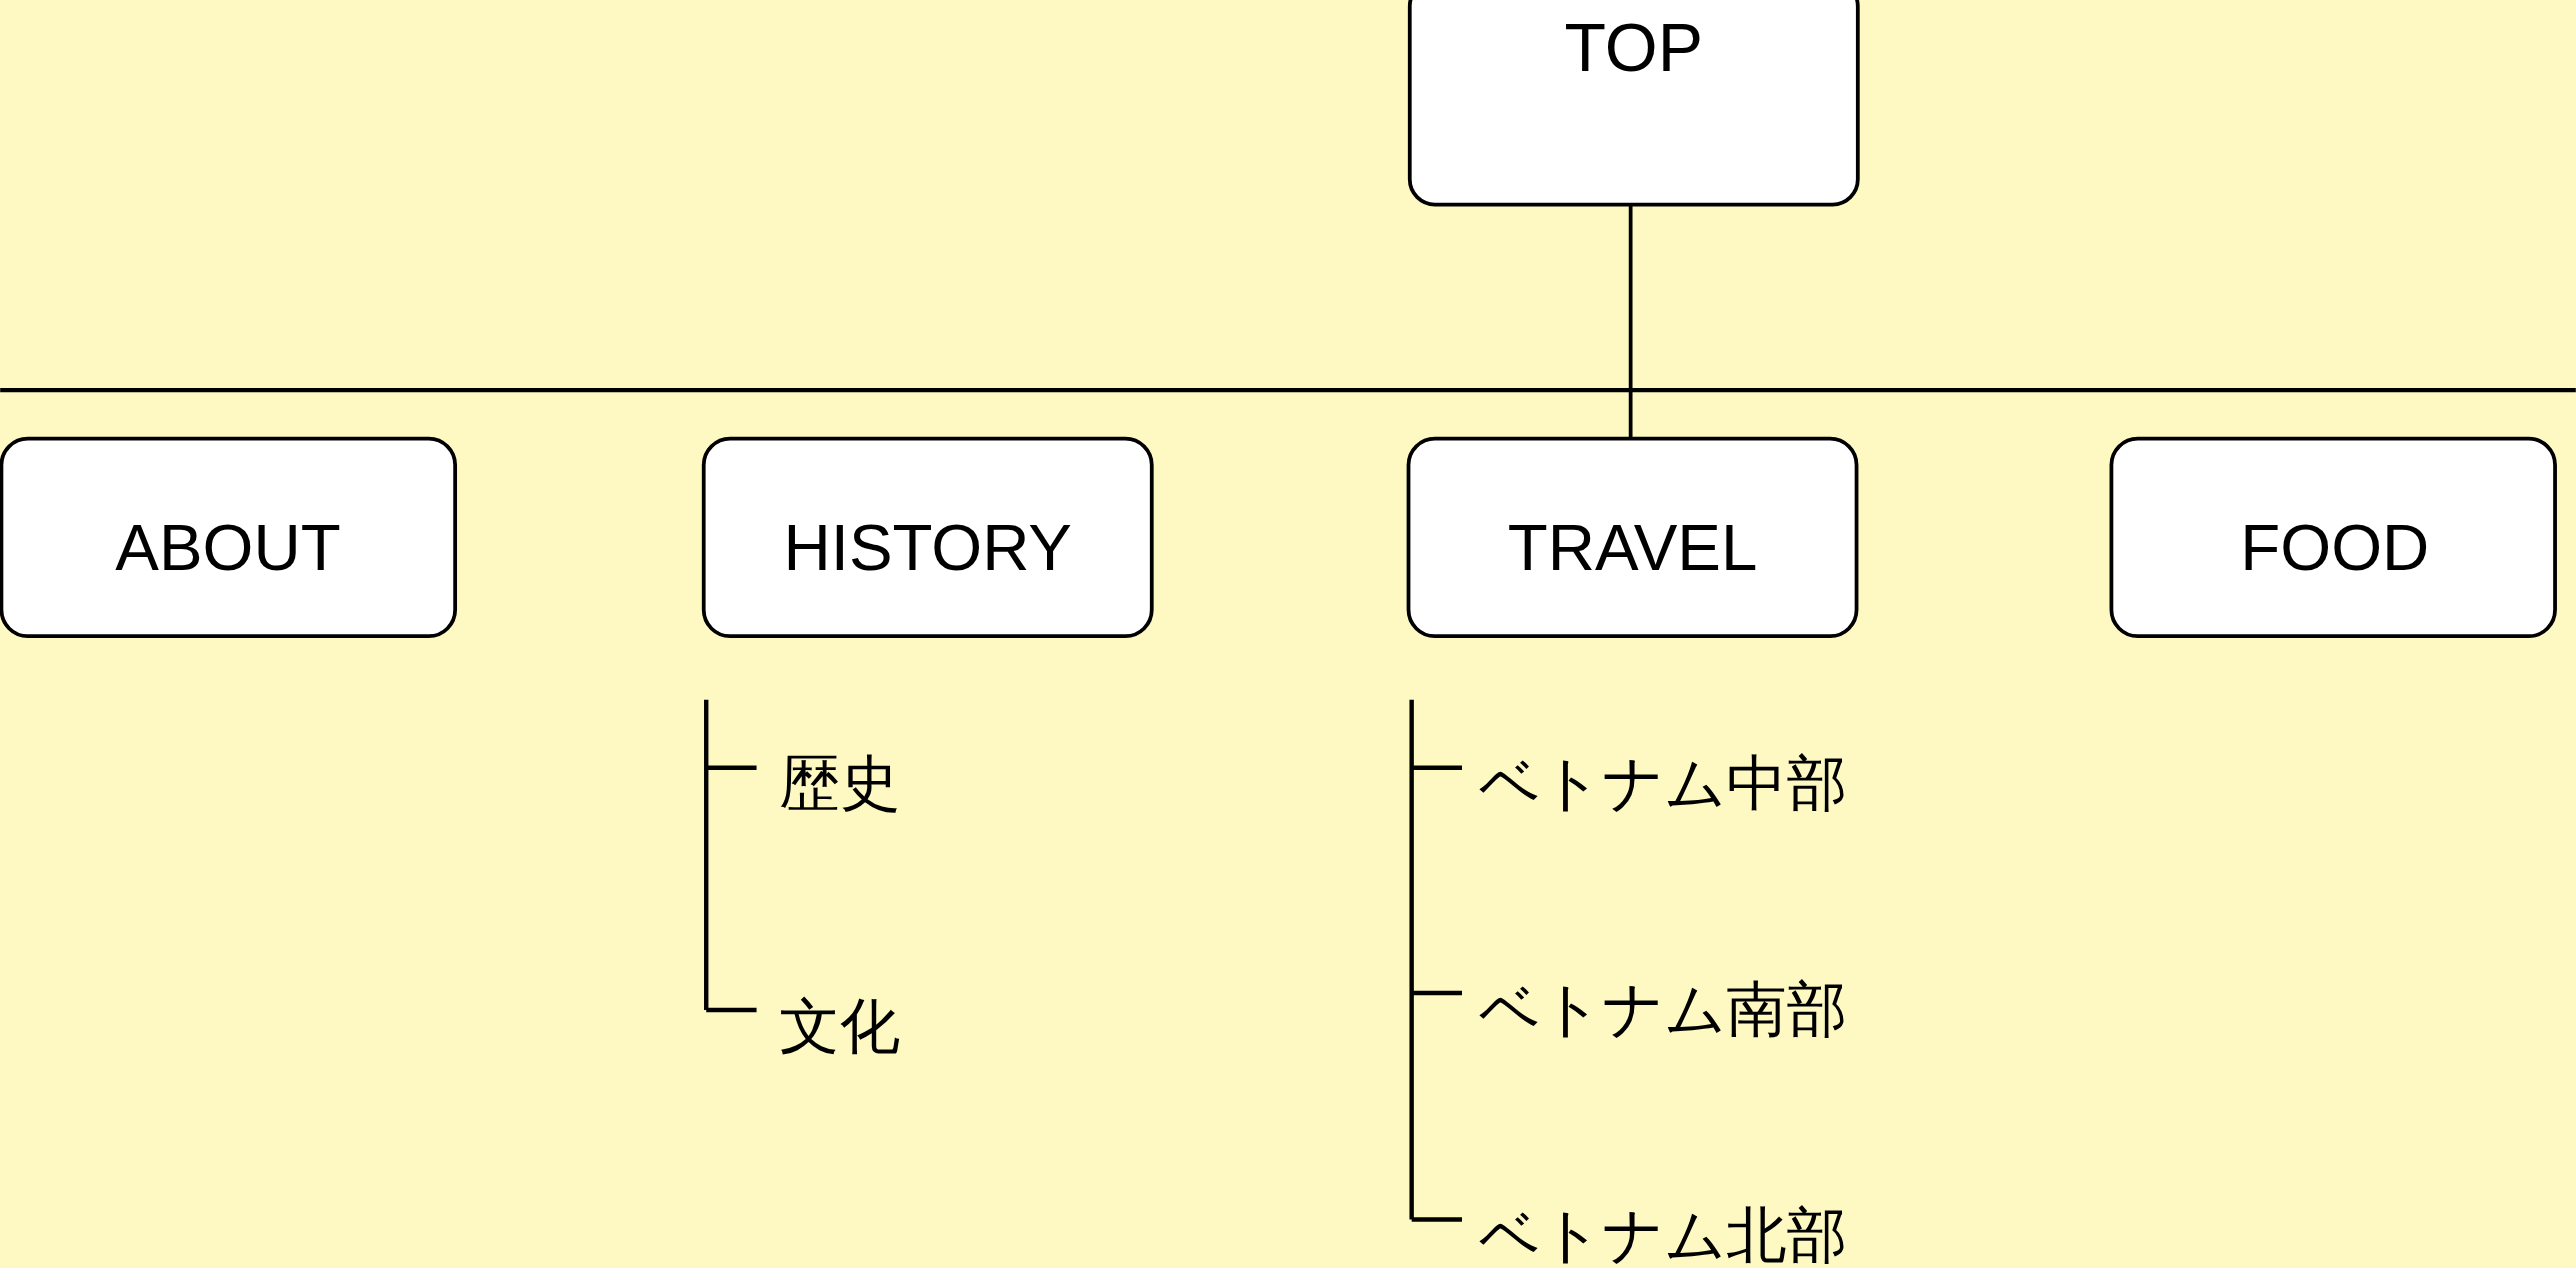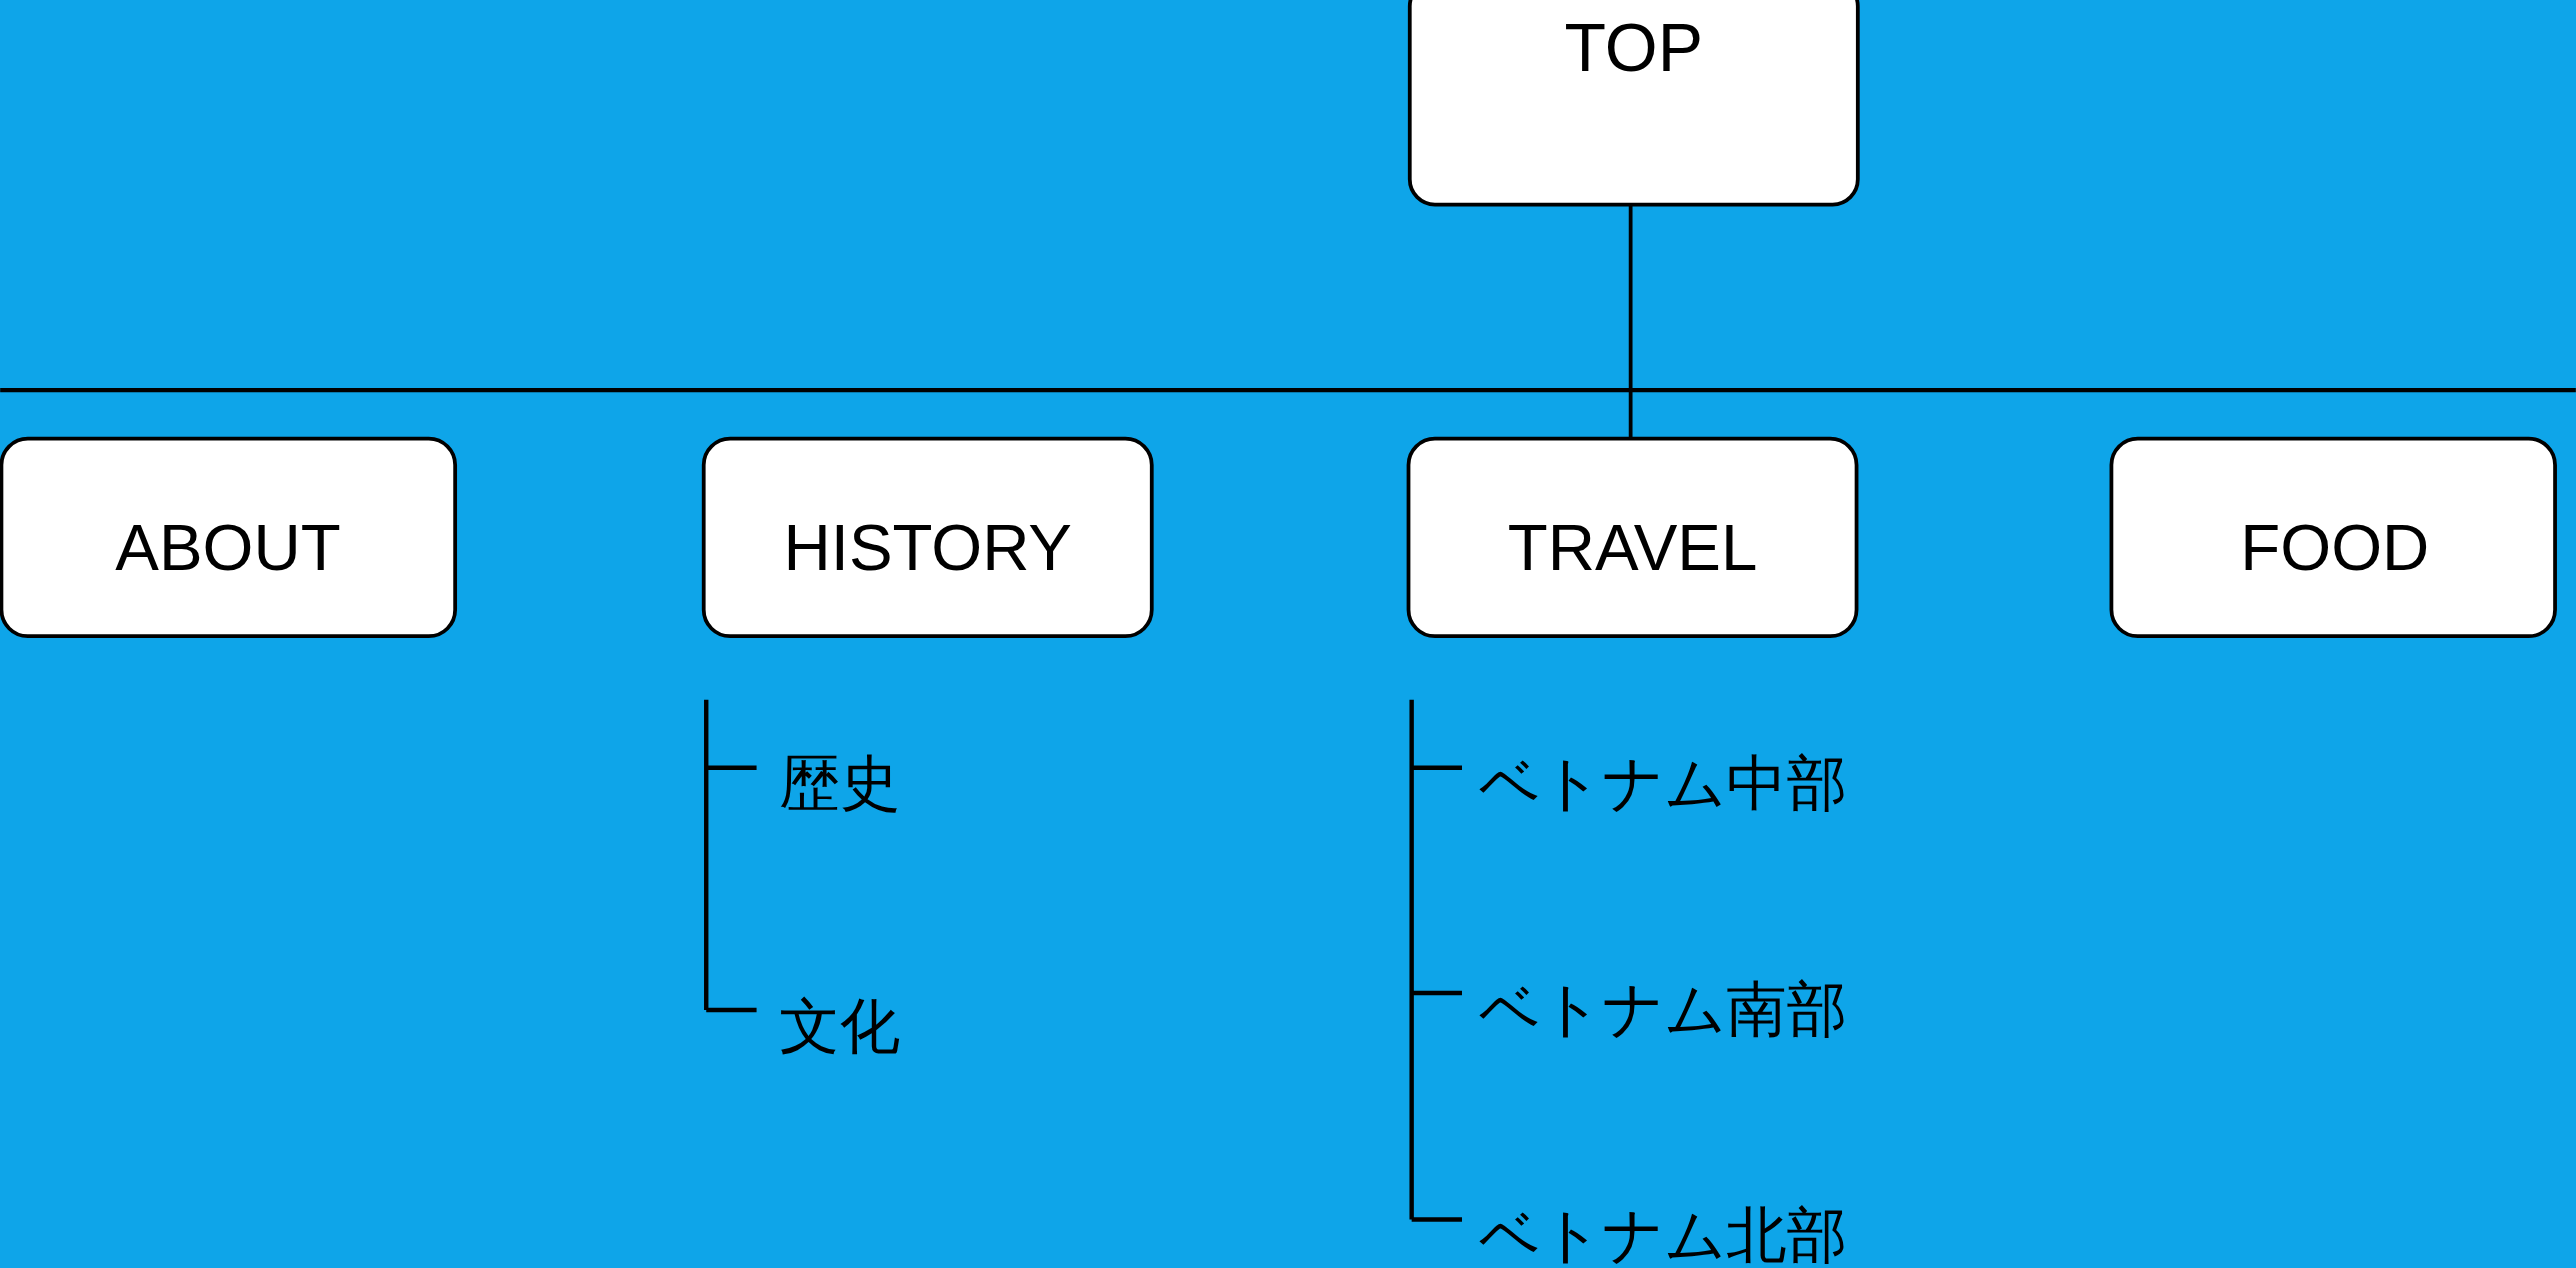--- a/index.html
+++ b/index.html
@@ -8,21 +8,21 @@
     padding: 0;
     background: #ffffff;
   }
   body {
     font-family: "Liberation Sans", "DejaVu Sans", sans-serif;
   }
   #canvas {
     position: relative;
     width: 2576px;
     height: 1268px;
-    background: #0ea5e9;
+    background: #fef9c3;
     overflow: hidden;
   }
   #canvas svg.layer {
     position: absolute;
     top: 0;
     left: 0;
     width: 2576px;
     height: 1268px;
     overflow: visible;
   }

